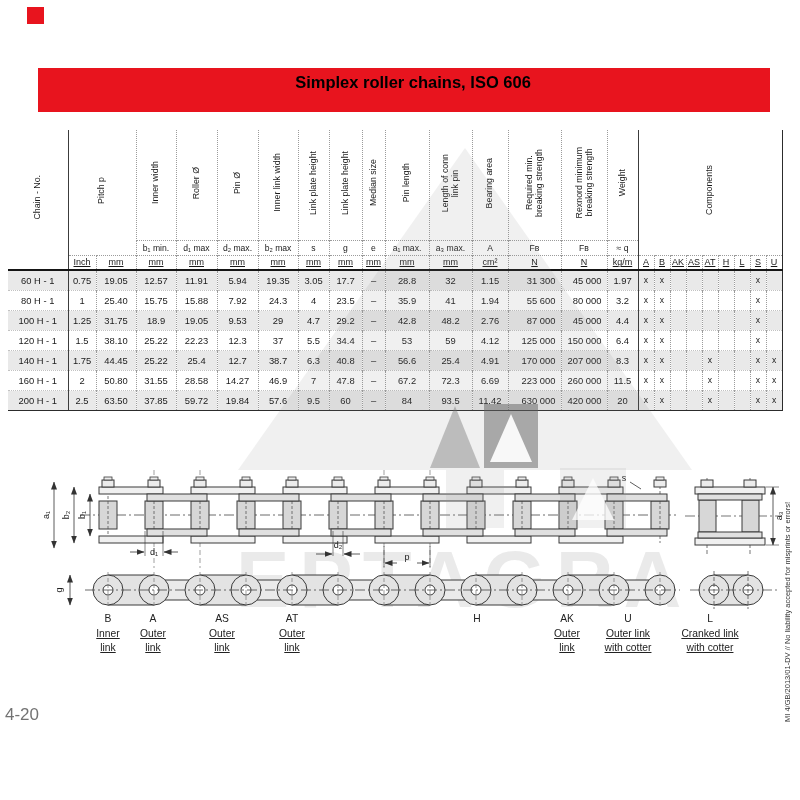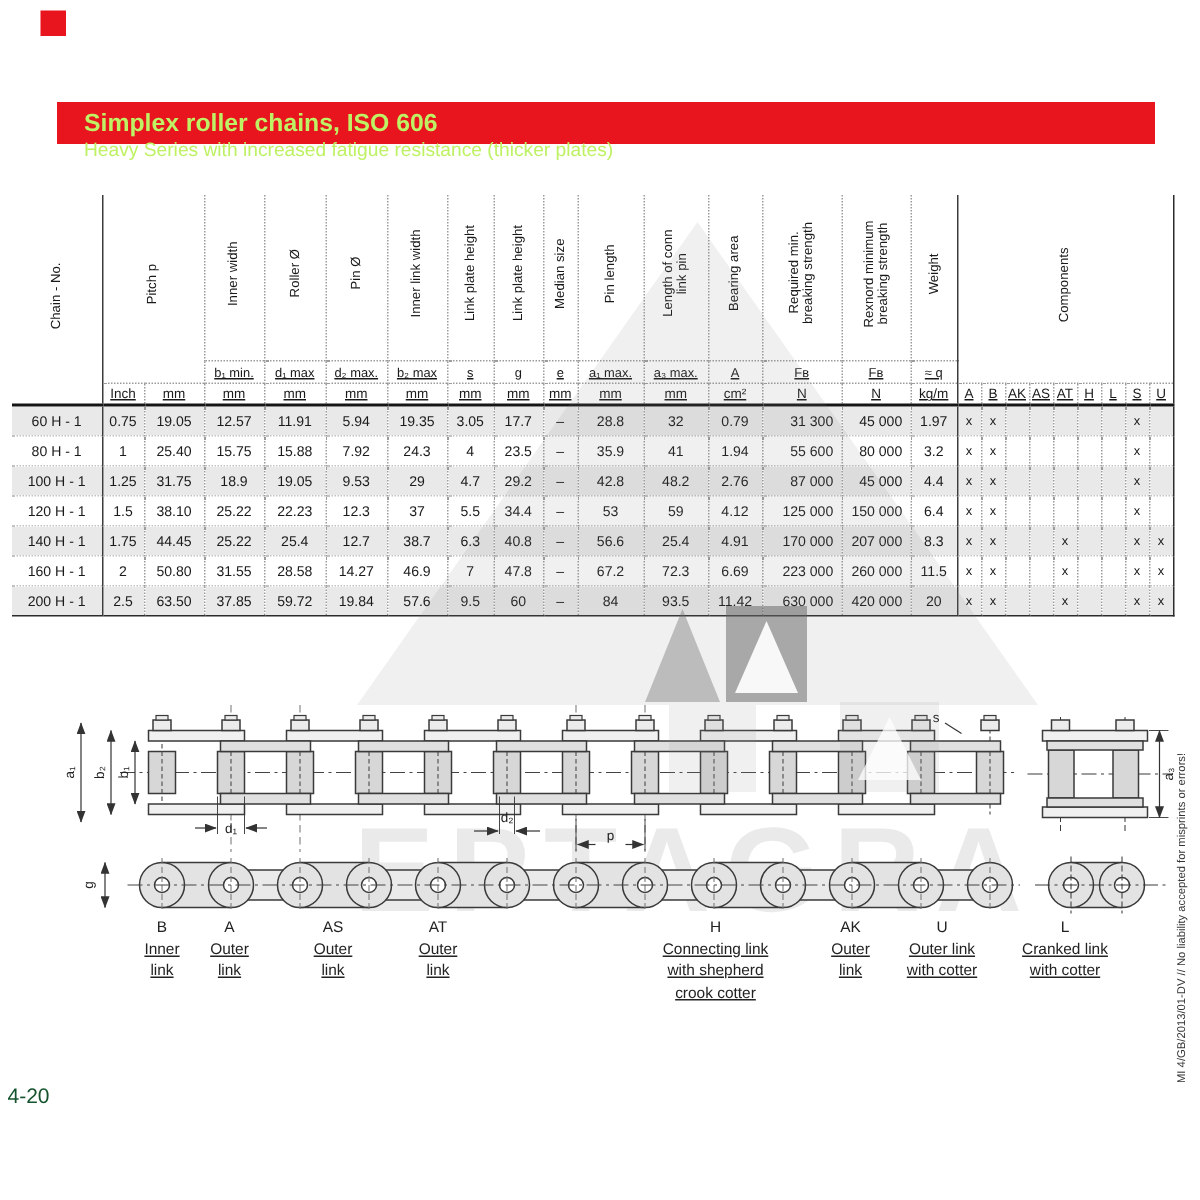--- a/index.html
+++ b/index.html
@@ -1,34 +1,34 @@
 <!DOCTYPE html>
 <html><head>
 <meta charset="utf-8">
 <style>
   html,body{margin:0;padding:0;}
   body{width:800px;height:800px;position:relative;background:#fff;overflow:hidden;
        font-family:"Liberation Sans","DejaVu Sans",sans-serif;color:#1a1a1a;}
   .corner-square{position:absolute;left:27px;top:7px;width:17px;height:17px;background:#e8141e;}
-  .banner{position:absolute;left:38px;top:68px;width:732px;height:28px;box-sizing:border-box;
-          padding:4px 0 0 18px;background:#e8141e;color:#bef264;z-index:3;}
+  .banner{position:absolute;left:38px;top:68px;width:732px;height:44px;box-sizing:border-box;
+          padding:4px 0 0 18px;background:#e8141e;color:#000000;z-index:3;text-align:center;}
   .banner-title{font-size:16.5px;font-weight:bold;line-height:20px;}
   .banner-sub{font-size:12.8px;line-height:16px;}
 
   
   .spec-table{position:absolute;left:8px;top:130px;width:774px;border-collapse:collapse;
               table-layout:fixed;z-index:1;}
   .spec-table th,.spec-table td{padding:0;font-weight:normal;text-align:center;vertical-align:middle;
               overflow:hidden;border-left:1px dotted #9b9b9b;}
   .spec-table .nb{border-left:none;}
   .spec-table .bl{border-left:1px solid #3c3c3c;}
   .spec-table .br{border-right:1.5px solid #2c2c2c;}
   tr.h1{height:110px;}
   tr.sub{height:15px;font-size:8.6px;}
-  tr.sub th{border-top:1px dotted #9b9b9b;text-decoration:underline;}
+  tr.sub th{border-top:1px dotted #9b9b9b;}
   tr.units{height:15px;font-size:9px;text-decoration:underline;}
   tr.units th{border-top:1px dotted #9b9b9b;border-bottom:2px solid #151515;}
   th.chain-th{border-bottom:2px solid #151515;}
   tbody tr{height:20px;font-size:9.4px;}
   tbody td{border-top:1px dotted #c2c2c2;}
   tbody tr:first-child td{border-top:none;}
   tbody tr:last-child td{border-bottom:1.7px solid #2c2c2c;}
   tbody tr:nth-child(odd){background:#e9e9e9;}
   td.num-r{text-align:right;padding-right:5px;}
   td.comp{font-size:8.6px;}
@@ -40,33 +40,32 @@
   .wm-text{position:absolute;left:236px;top:534px;z-index:0;font-size:80px;font-weight:bold;
            letter-spacing:10px;color:rgba(125,125,125,0.16);white-space:nowrap;}
 
   
   #chain-svg{position:absolute;left:40px;top:468px;z-index:1;}
   #chain-svg text{font-size:9px;fill:#222;text-anchor:middle;
                   font-family:"Liberation Sans","DejaVu Sans",sans-serif;}
   .ckey{position:absolute;top:612px;width:110px;text-align:center;font-size:10.3px;
         line-height:14.5px;color:#222;z-index:3;}
   .cdesc{white-space:pre-line;text-decoration:underline;}
-  .page-number{position:absolute;left:5px;top:705px;font-size:14px;color:#14532d;margin-top:17px;}
+  .page-number{position:absolute;left:5px;top:705px;font-size:17px;color:#737373;}
   .margin-note{position:absolute;right:5px;top:390px;height:332px;width:12px;}
   .margin-note span{display:block;height:332px;writing-mode:vertical-rl;transform:rotate(180deg);
         font-size:7.5px;color:#333;white-space:nowrap;}
 </style>
 </head>
 <body>
 
 <div class="corner-square" style="background: rgb(232, 20, 30);"></div>
 
 <div class="banner" style="background: rgb(232, 20, 30);">
   <div class="banner-title">Simplex roller chains, ISO 606</div>
-  <div class="banner-sub">Heavy Series with increased fatigue resistance (thicker plates)</div>
 </div>
 
 <div class="wm-text">EPTAGRA</div>
 
 <table class="spec-table">
   <colgroup>
     <col style="width:60px">
       <col style="width:28px">
       <col style="width:40px">
       <col style="width:40px">
@@ -163,21 +162,21 @@
     <td>19.05</td>
     <td>12.57</td>
     <td>11.91</td>
     <td>5.94</td>
     <td>19.35</td>
     <td>3.05</td>
     <td>17.7</td>
     <td>–</td>
     <td>28.8</td>
     <td>32</td>
-    <td>0.79</td>
+    <td>1.15</td>
     <td class="num-r">31 300</td>
     <td class="num-r">45 000</td>
     <td>1.97</td>
     <td class="comp bl">x</td>
     <td class="comp">x</td>
     <td class="comp"></td>
     <td class="comp"></td>
     <td class="comp"></td>
     <td class="comp"></td>
     <td class="comp"></td>
@@ -602,23 +601,20 @@
     <div class="cdesc">Outer
 link</div>
   </div>
 <div class="ckey" style="left:237px">
     <div class="ccode">AT</div>
     <div class="cdesc">Outer
 link</div>
   </div>
 <div class="ckey" style="left:417px;width:120px">
     <div class="ccode">H</div>
-    <div class="cdesc">Connecting link
-with shepherd
-crook cotter</div>
   </div>
 <div class="ckey" style="left:512px">
     <div class="ccode">AK</div>
     <div class="cdesc">Outer
 link</div>
   </div>
 <div class="ckey" style="left:573px">
     <div class="ccode">U</div>
     <div class="cdesc">Outer link
 with cotter</div>

